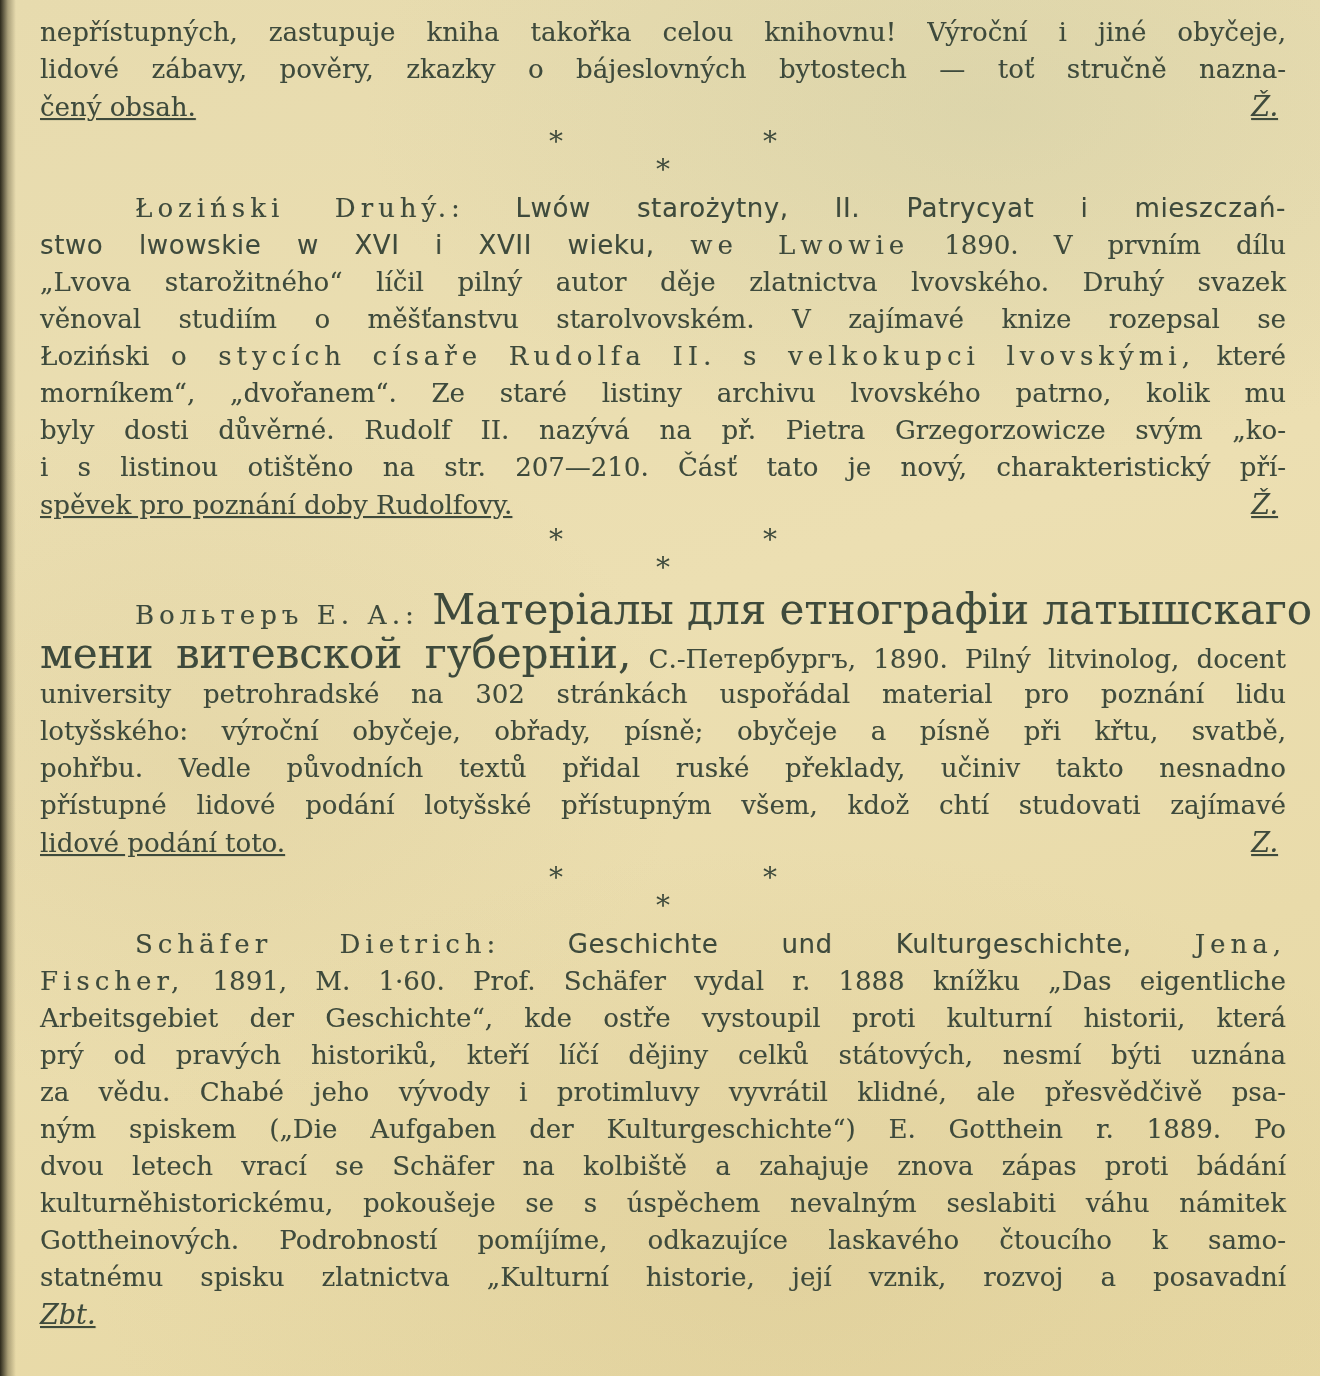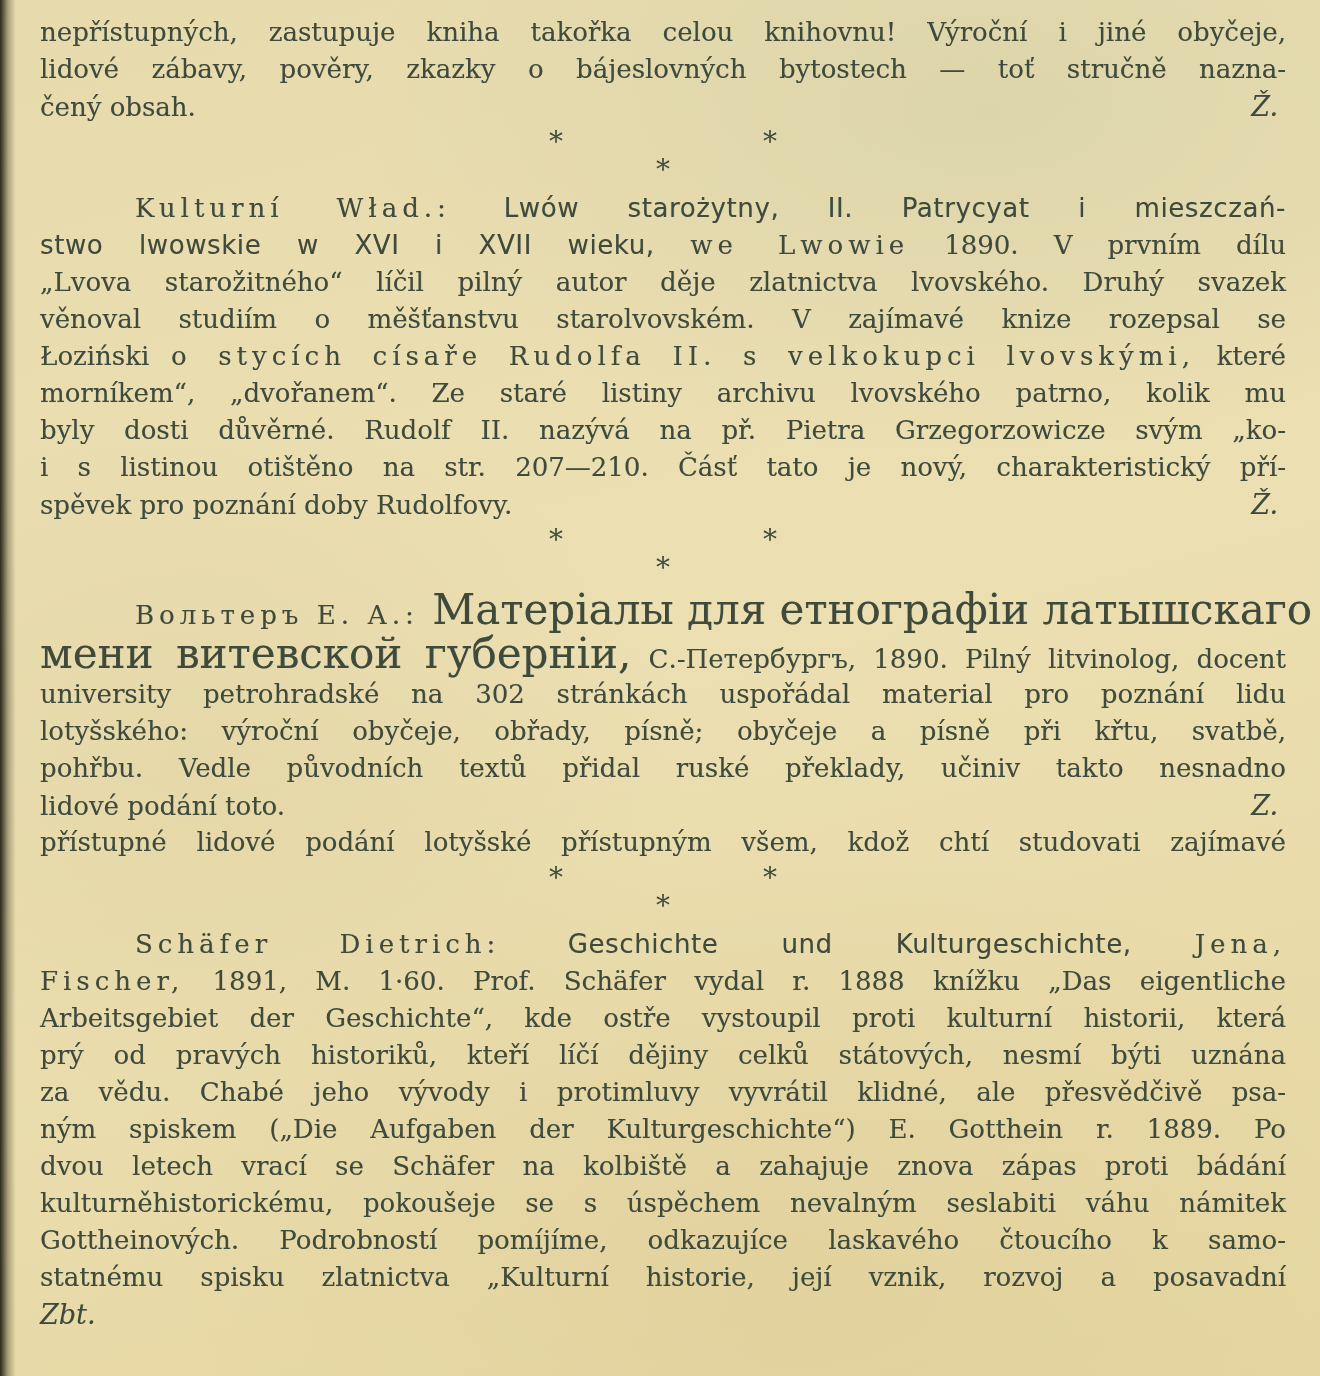--- a/index.html
+++ b/index.html
@@ -27,21 +27,21 @@
     font-size:26px;line-height:37px;height:37px;
     color:var(--ink,#3e4a3c);
     text-align:justify;text-align-last:justify;
     text-shadow:0.3px 0.3px 0.6px rgba(62,74,60,0.35);
     white-space:nowrap;
   }
   .line.indent{text-indent:95px;}
   .line.tall{line-height:44px;height:44px;}
   .line.sigline{
     display:flex;justify-content:space-between;align-items:baseline;
-    text-align:right;text-align-last:auto;white-space:nowrap;
+    text-align:right;text-align-last:auto;white-space:nowrap;text-decoration:underline;
   }
   .seg{}
   .seg-sp{letter-spacing:5px;}
   .seg-b{font-family:"DejaVu Sans", sans-serif;font-weight:400;font-size:26px;letter-spacing:0.6px;}
   .seg-cyr{font-size:42px;}
   .sig{font-style:italic;font-size:27px;padding-right:8px;}
   .sep{height:62px;padding-top:3px;}
   .sep-row{height:28px;line-height:28px;text-align:center;font-size:28px;color:var(--ink,#3e4a3c);}
   .sep-row .ast{display:inline-block;margin:0 8px;}
   .sep-row.wide .ast{margin:0 100px;}
@@ -57,21 +57,21 @@
       <div class="line sigline">
         <span class="txt"><span class="seg">čený obsah.</span></span>
         <span class="sig">Ž.</span>
       </div>
     </div>
     <div class="sep">
       <div class="sep-row wide"><span class="ast">*</span><span class="ast">*</span></div>
       <div class="sep-row"><span class="ast">*</span></div>
     </div>
     <div class="para">
-      <div class="line indent"><span class="txt"><span class="seg seg-sp">Kulturní Wład.: </span><span class="seg seg-b">Lwów starożytny, II. Patrycyat i mieszczań-</span></span></div>
+      <div class="line indent"><span class="txt"><span class="seg seg-sp">Łoziński Druhý.: </span><span class="seg seg-b">Lwów starożytny, II. Patrycyat i mieszczań-</span></span></div>
       <div class="line"><span class="txt"><span class="seg seg-b">stwo lwowskie w XVI i XVII wieku, </span><span class="seg seg-sp">we Lwowie</span><span class="seg"> 1890. V prvním dílu</span></span></div>
       <div class="line"><span class="txt"><span class="seg">„Lvova starožitného“ líčil pilný autor děje zlatnictva lvovského. Druhý svazek</span></span></div>
       <div class="line"><span class="txt"><span class="seg">věnoval studiím o měšťanstvu starolvovském. V zajímavé knize rozepsal se</span></span></div>
       <div class="line"><span class="txt"><span class="seg">Łoziński </span><span class="seg seg-sp">o stycích císaře Rudolfa II. s velkokupci lvovskými,</span><span class="seg"> které</span></span></div>
       <div class="line"><span class="txt"><span class="seg">morníkem“, „dvořanem“. Ze staré listiny archivu lvovského patrno, kolik mu</span></span></div>
       <div class="line"><span class="txt"><span class="seg">byly dosti důvěrné. Rudolf II. nazývá na př. Pietra Grzegorzowicze svým „ko-</span></span></div>
       <div class="line"><span class="txt"><span class="seg">i s listinou otištěno na str. 207—210. Čásť tato je nový, charakteristický pří-</span></span></div>
       <div class="line sigline">
         <span class="txt"><span class="seg">spěvek pro poznání doby Rudolfovy.</span></span>
         <span class="sig">Ž.</span>
@@ -80,25 +80,25 @@
     <div class="sep">
       <div class="sep-row wide"><span class="ast">*</span><span class="ast">*</span></div>
       <div class="sep-row"><span class="ast">*</span></div>
     </div>
     <div class="para">
       <div class="line indent tall"><span class="txt"><span class="seg seg-sp">Вольтеръ Е. А.: </span><span class="seg seg-cyr">Матеріалы для етнографіи латышскаго пле-</span></span></div>
       <div class="line tall"><span class="txt"><span class="seg seg-cyr">мени витевской губерніи,</span><span class="seg"> С.-Петербургъ, 1890. Pilný litvinolog, docent</span></span></div>
       <div class="line"><span class="txt"><span class="seg">university petrohradské na 302 stránkách uspořádal material pro poznání lidu</span></span></div>
       <div class="line"><span class="txt"><span class="seg">lotyšského: výroční obyčeje, obřady, písně; obyčeje a písně při křtu, svatbě,</span></span></div>
       <div class="line"><span class="txt"><span class="seg">pohřbu. Vedle původních textů přidal ruské překlady, učiniv takto nesnadno</span></span></div>
+      <div class="line"><span class="txt"><span class="seg">přístupné lidové podání lotyšské přístupným všem, kdož chtí studovati zajímavé</span></span></div>
       <div class="line sigline">
         <span class="txt"><span class="seg">lidové podání toto.</span></span>
         <span class="sig">Z.</span>
       </div>
-      <div class="line"><span class="txt"><span class="seg">přístupné lidové podání lotyšské přístupným všem, kdož chtí studovati zajímavé</span></span></div>
     </div>
     <div class="sep">
       <div class="sep-row wide"><span class="ast">*</span><span class="ast">*</span></div>
       <div class="sep-row"><span class="ast">*</span></div>
     </div>
     <div class="para">
       <div class="line indent"><span class="txt"><span class="seg seg-sp">Schäfer Dietrich: </span><span class="seg seg-b">Geschichte und Kulturgeschichte, </span><span class="seg seg-sp">Jena,</span></span></div>
       <div class="line"><span class="txt"><span class="seg seg-sp">Fischer,</span><span class="seg"> 1891, M. 1·60. Prof. Schäfer vydal r. 1888 knížku „Das eigentliche</span></span></div>
       <div class="line"><span class="txt"><span class="seg">Arbeitsgebiet der Geschichte“, kde ostře vystoupil proti kulturní historii, která</span></span></div>
       <div class="line"><span class="txt"><span class="seg">prý od pravých historiků, kteří líčí dějiny celků státových, nesmí býti uznána</span></span></div>

